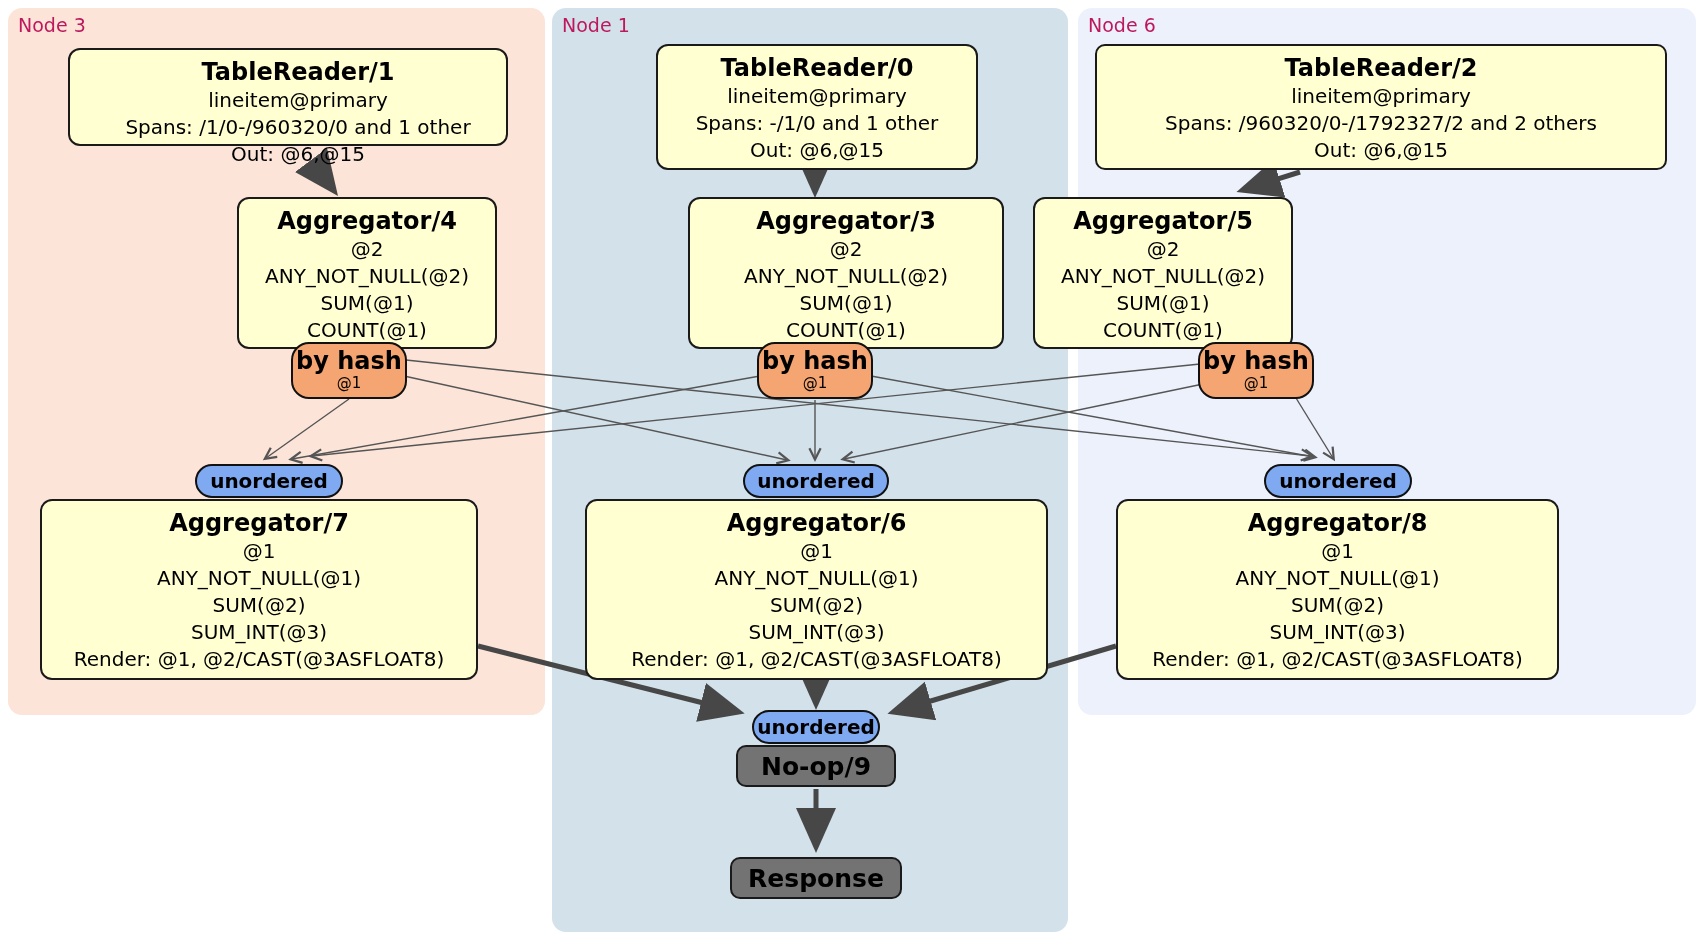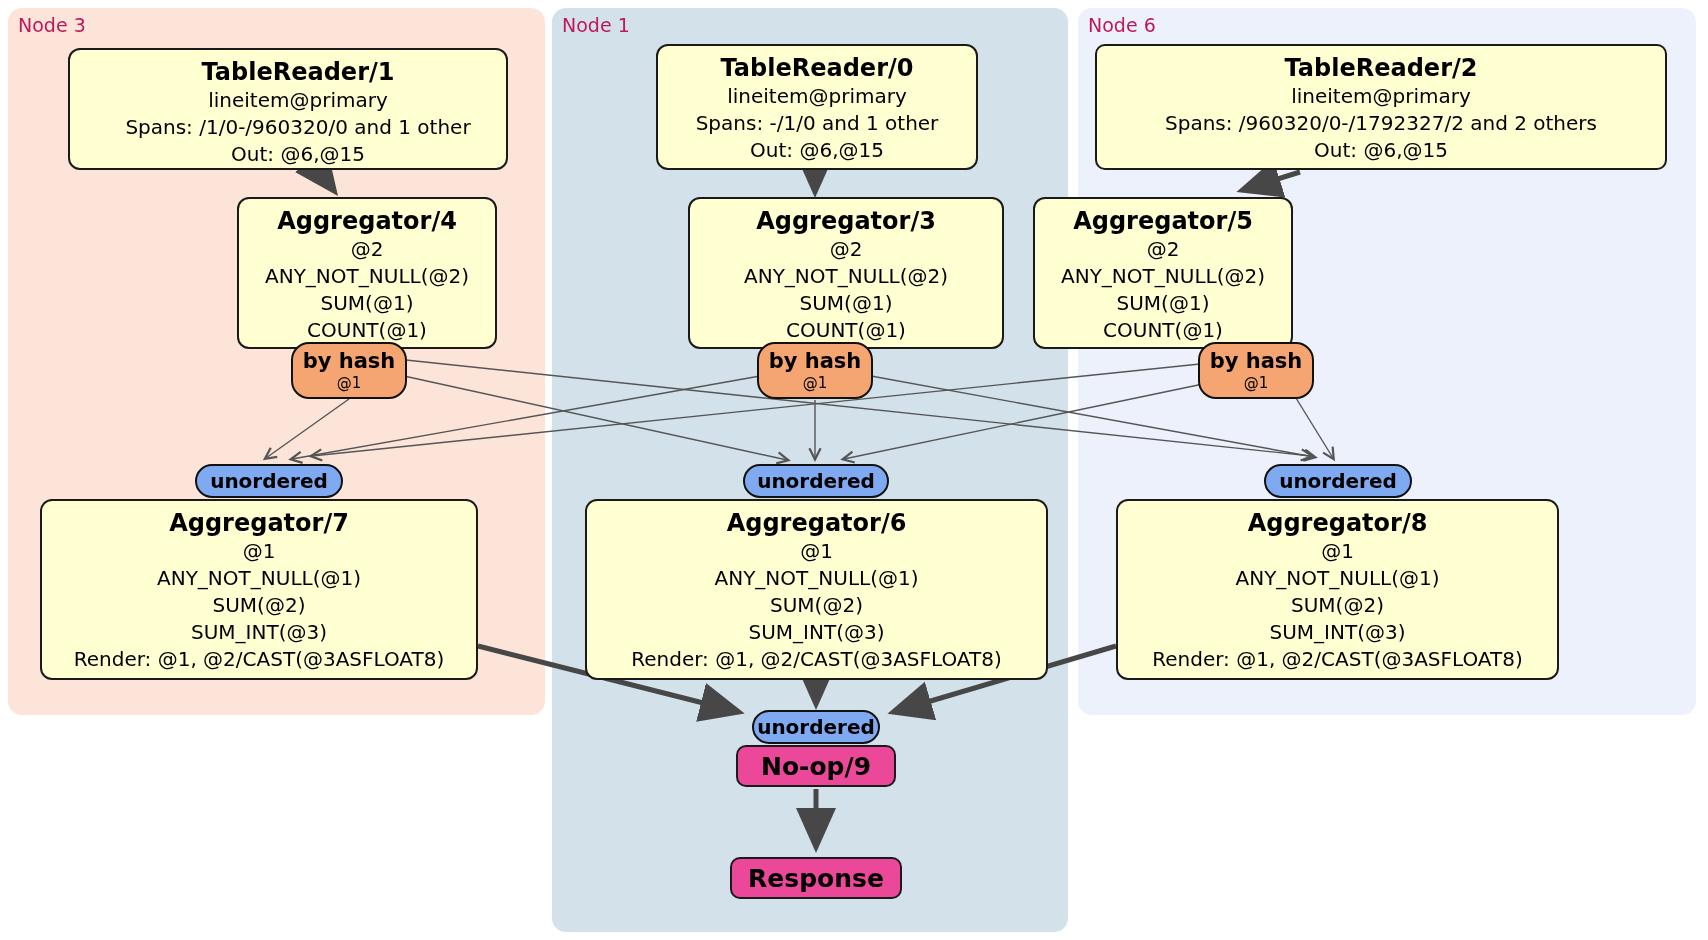--- a/index.html
+++ b/index.html
@@ -19,41 +19,41 @@
   .pbox {
     position:absolute; z-index:2; box-sizing:border-box;
     background:#ffffd2; border:2px solid #1a1a1a; border-radius:12px;
     text-align:center; padding-top:7px;
   }
   .pbox .title { font-weight:bold; font-size:24px; line-height:30px; }
   .pbox .line  { font-size:20px; line-height:27px; white-space:nowrap; }
 
   .smallbox {
     position:absolute; z-index:2; box-sizing:border-box;
-    background:#ec4899; border:2px solid #1a1a1a; border-radius:10px;
+    background:#737373; border:2px solid #1a1a1a; border-radius:10px;
     display:flex; align-items:center; justify-content:center;
     font-weight:bold; font-size:25px;
   }
 
   .router {
     position:absolute; z-index:2; box-sizing:border-box;
     background:#f5a571; border:2px solid #111; border-radius:18px;
     text-align:center;
   }
-  .router .rlabel { font-weight:bold; font-size:21px; line-height:25px; margin-top:5px; }
+  .router .rlabel { font-weight:bold; font-size:24px; line-height:25px; margin-top:5px; }
   .router .rsub   { font-size:15px; line-height:18px; }
 
   .sync {
     position:absolute; z-index:2; box-sizing:border-box; height:34px;
     background:#7faaf2; border:2px solid #111; border-radius:17px;
     text-align:center; font-weight:bold; font-size:20px; line-height:30px;
   }
 
   
-  .tr1  { left:68px;   top:48px;  width:440px; height:122px;padding-left:20px; }
+  .tr1  { left:68px;   top:48px;  width:440px; height:98px;padding-left:20px; }
   .tr0  { left:656px;  top:44px;  width:322px; height:126px; }
   .tr2  { left:1095px; top:44px;  width:572px; height:126px;border-radius:10px; }
   .agg4 { left:237px;  top:197px; width:260px; height:152px; }
   .agg3 { left:688px;  top:197px; width:316px; height:152px; }
   .agg5 { left:1033px; top:197px; width:260px; height:152px; }
   .bh3  { left:291px;  top:342px; width:116px; height:57px; }
   .bh1  { left:757px;  top:342px; width:116px; height:57px; }
   .bh2  { left:1198px; top:342px; width:116px; height:57px; }
   .un3  { left:195px;  top:464px; width:148px; }
   .un1  { left:743px;  top:464px; width:146px; }

